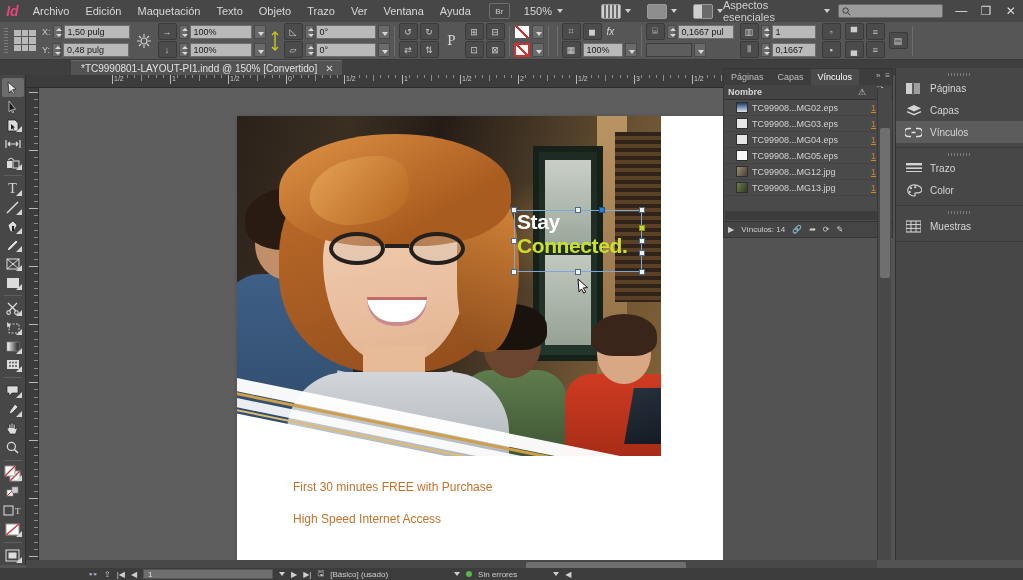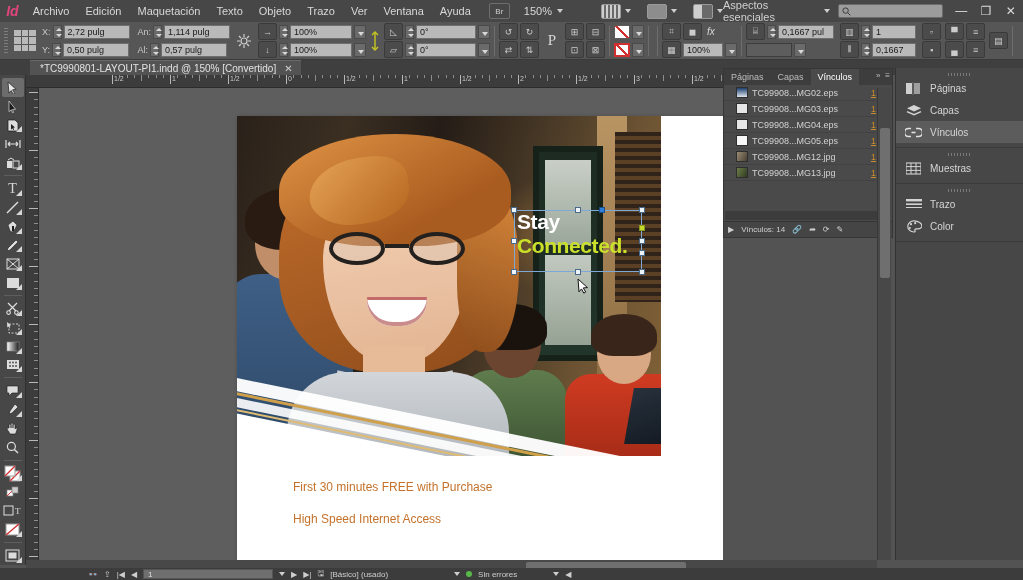--- a/index.html
+++ b/index.html
@@ -61,21 +61,21 @@
   .ctrl-row { display:flex; align-items:center; gap:2px; height:15px; }
   #proxy { width:22px; height:22px; display:grid;
     grid-template-columns:repeat(3,1fr); grid-template-rows:repeat(3,1fr);
     gap:1px; margin:0 6px; }
   #proxy span { background:#b9b9b9; }
   .grip { width:4px; height:26px; background:
     repeating-linear-gradient(180deg,#7d7d7d 0 1px,transparent 1px 3px); }
 
   
   #tabbar { position:absolute; left:0; top:60px; width:1023px; height:15px;
-    background:#3f3f3f; display:flex; align-items:flex-end; }
+    background:#3f3f3f; display:flex; align-items:flex-end;padding-left:41px; }
   #doctab { height:15px; background:#535353; color:#e2e2e2; font-size:10px;
     padding:1px 8px 0 10px; display:flex; align-items:center; gap:8px;
     border-top:1px solid #6a6a6a; margin-left:30px; }
   #doctab .x { color:#cfcfcf; font-size:10px; }
 
   
   #toolbar { position:absolute; left:0; top:75px; width:26px; height:490px;
     background:#474747; border-right:1px solid #303030;
     display:flex; flex-direction:column; align-items:center; padding-top:3px; }
   .tool { width:22px; height:19px; display:flex; align-items:center;
@@ -329,50 +329,32 @@
         <span></span>
     </div>
 
     <div class="ctrl-col">
       <div class="ctrl-row">
         <span class="lbl">X:</span>
         <span class="spin">
             <i></i>
             <i></i>
           </span>
-        <span class="fld" style="width:66px">2,72 pulg</span>
+        <span class="fld" style="width:66px">1,50 pulg</span>
       </div>
       <div class="ctrl-row">
         <span class="lbl">Y:</span>
         <span class="spin">
             <i></i>
             <i></i>
           </span>
-        <span class="fld" style="width:66px">0,50 pulg</span>
-      </div>
-    </div>
-
-    <div class="ctrl-col" style="margin-left:8px">
-      <div class="ctrl-row">
-        <span class="lbl">An:</span>
-        <span class="spin">
-            <i></i>
-            <i></i>
-          </span>
-        <span class="fld" style="width:66px">1,114 pulg</span>
-      </div>
-      <div class="ctrl-row">
-        <span class="lbl">Al:</span>
-        <span class="spin">
-            <i></i>
-            <i></i>
-          </span>
-        <span class="fld" style="width:66px">0,57 pulg</span>
-      </div>
-    </div>
+        <span class="fld" style="width:66px">0,48 pulg</span>
+      </div>
+    </div>
+
 
     <div style="width:20px;display:flex;align-items:center;justify-content:center;margin:0 4px">
       <svg width="16" height="16" viewBox="0 0 16 16">
         <circle cx="8" cy="8" r="3" fill="none" stroke="#cfcfcf" stroke-width="1.2"></circle>
         <path d="M8 1v3M8 12v3M1 8h3M12 8h3M3 3l2 2M11 11l2 2M13 3l-2 2M5 11l-2 2" stroke="#cfcfcf" stroke-width="1.2"></path>
       </svg>
     </div>
 
     <div class="ctrl-col">
       <div class="ctrl-row">
@@ -943,20 +925,26 @@
   <div id="linkspanel">
     <div id="lp-tabs">
       <div class="lp-tab">Páginas</div>
       <div class="lp-tab">Capas</div>
       <div class="lp-tab active">Vínculos</div>
       <div class="right">
         <span>»</span>
         <span>≡</span>
       </div>
     </div>
+    <div id="lp-head">
+      <span class="nm">Nombre</span>
+      <span class="ic" style="right:26px">⚠</span>
+      <span class="ic" style="right:8px">🗎</span>
+      <span class="ic" style="right:2px">▴</span>
+    </div>
     <div>
       <div class="lrow">
         <span class="arrow"></span>
         <span class="thumb" style="background:linear-gradient(180deg,#1d3f6e,#dfe6ef)"></span>
         <span class="nmtxt">TC99908...MG02.eps</span>
         <span class="pg">1</span>
       </div>
       <div class="lrow">
         <span class="arrow"></span>
         <span class="thumb" style="background:#e6e6e6"></span>
@@ -1035,52 +1023,52 @@
         </span>
         <span>Vínculos</span>
       </div>
     </div>
     <div class="dockgrp">
       <div class="dockgrip">
           <i></i>
         </div>
       <div class="dockitem">
         <span class="di">
-          <svg width="15" height="13" viewBox="0 0 15 13">
-              <rect x="0" y="1" width="15" height="11" fill="none" stroke="#d4d4d4" stroke-width="1.1"></rect>
-              <path d="M5 1v11M10 1v11M0 4.6h15M0 8.4h15" stroke="#d4d4d4" stroke-width="1"></path>
-            </svg>
-        </span>
-        <span>Muestras</span>
-      </div>
-    </div>
-    <div class="dockgrp">
-      <div class="dockgrip">
-          <i></i>
-        </div>
-      <div class="dockitem">
-        <span class="di">
           <svg width="16" height="12" viewBox="0 0 16 12">
               <rect x="0" y="1" width="16" height="2.4" fill="#d4d4d4"></rect>
               <rect x="0" y="5.4" width="16" height="1.6" fill="#d4d4d4"></rect>
               <rect x="0" y="9" width="16" height="1" fill="#d4d4d4"></rect>
             </svg>
         </span>
         <span>Trazo</span>
       </div>
       <div class="dockitem">
         <span class="di">
           <svg width="16" height="13" viewBox="0 0 16 13">
               <path d="M8 .8a6.2 5.6 0 100 11.2c1 0 1.4-.7 1-1.4-.5-1 .2-1.8 1.2-1.8h1.3A4.3 4.3 0 0016 6.4C16 3.3 12.4.8 8 .8z" fill="none" stroke="#d4d4d4" stroke-width="1.2"></path>
               <circle cx="5" cy="4.2" r="1.1" fill="#d4d4d4"></circle>
               <circle cx="9.2" cy="3.2" r="1.1" fill="#d4d4d4"></circle>
               <circle cx="3.8" cy="8" r="1.1" fill="#d4d4d4"></circle>
             </svg>
         </span>
         <span>Color</span>
+      </div>
+    </div>
+    <div class="dockgrp">
+      <div class="dockgrip">
+          <i></i>
+        </div>
+      <div class="dockitem">
+        <span class="di">
+          <svg width="15" height="13" viewBox="0 0 15 13">
+              <rect x="0" y="1" width="15" height="11" fill="none" stroke="#d4d4d4" stroke-width="1.1"></rect>
+              <path d="M5 1v11M10 1v11M0 4.6h15M0 8.4h15" stroke="#d4d4d4" stroke-width="1"></path>
+            </svg>
+        </span>
+        <span>Muestras</span>
       </div>
     </div>
   </div>
 
   <div id="vscroll">
     <div id="vthumb"></div>
   </div>
   <div id="hscroll">
     <div id="hthumb"></div>
   </div>

